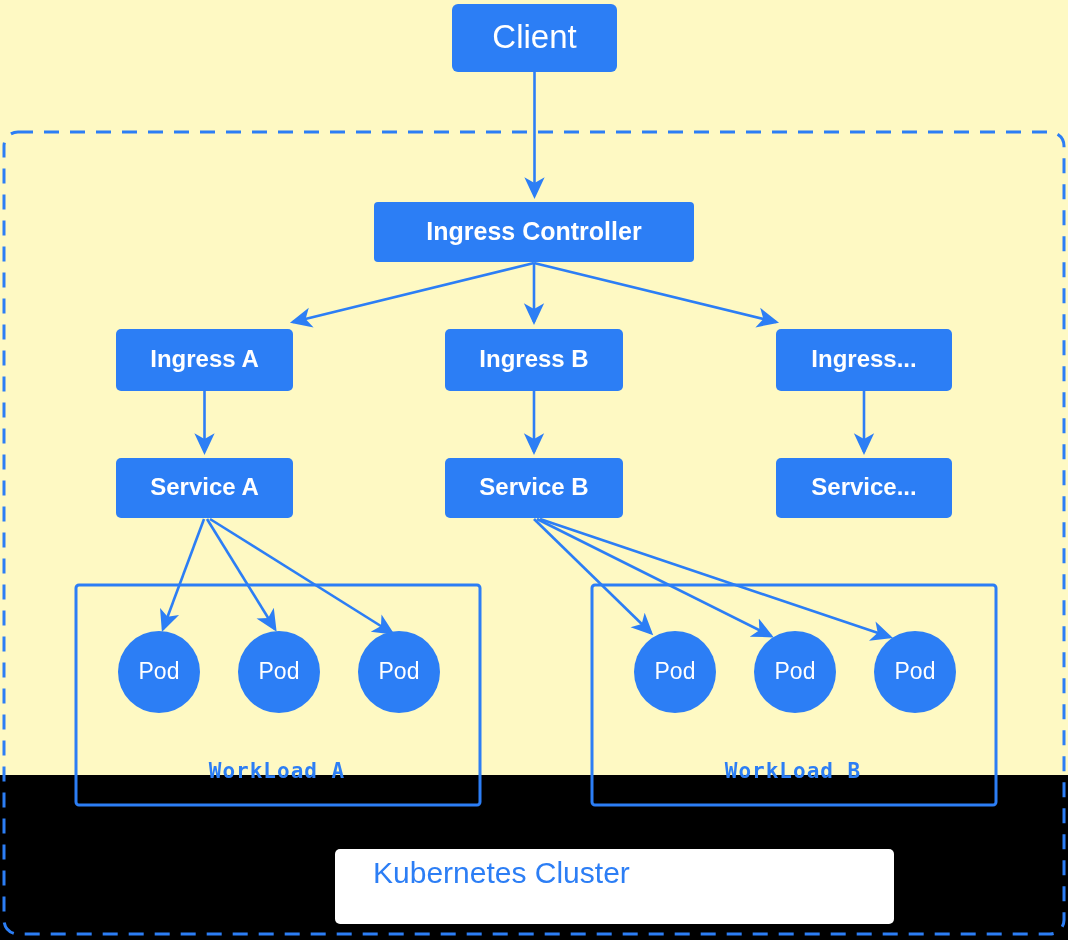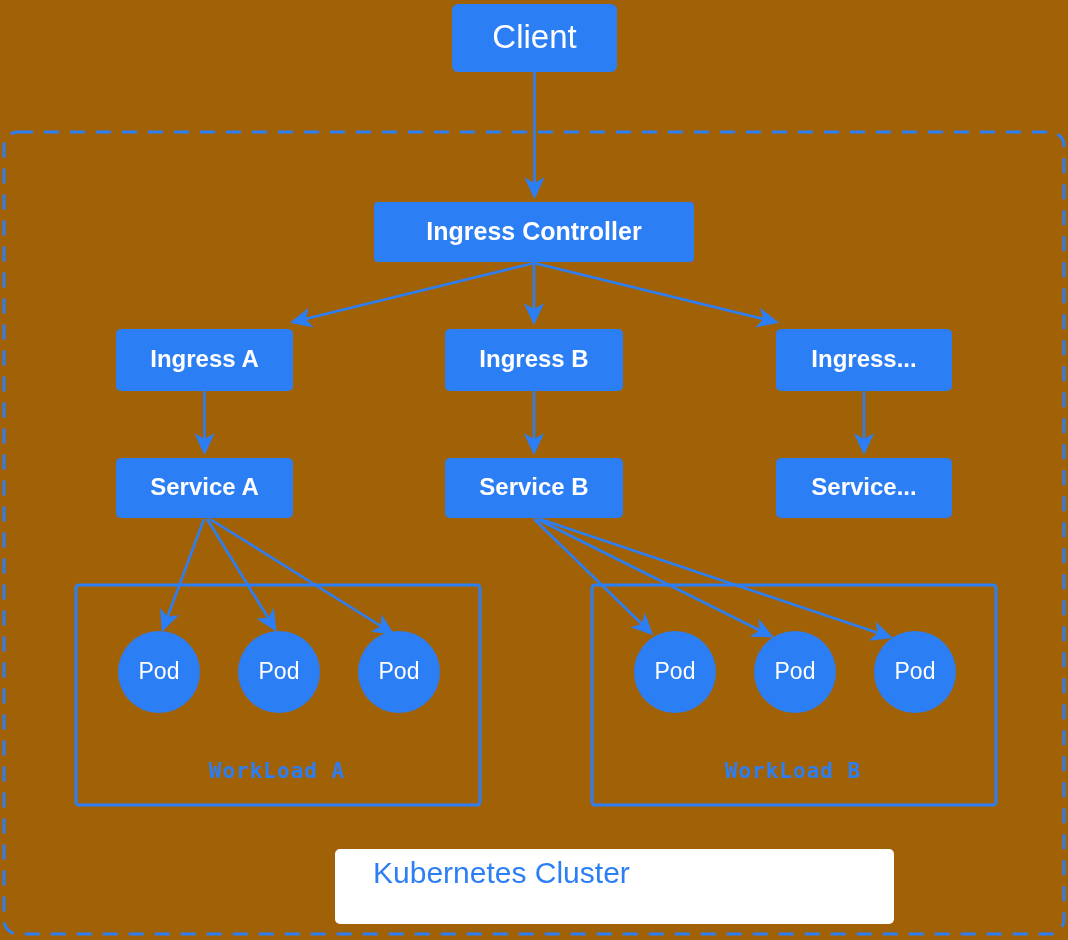--- a/index.html
+++ b/index.html
@@ -9,22 +9,22 @@
   }
   body {
     width: 1068px;
     height: 940px;
     overflow: hidden;
     font-family: "Liberation Sans", sans-serif;
   }
   #stage {
     position: relative;
     width: 1068px;
-    height: 940px;
-    background: #a16207;
+    height: 775px;
+    background: #fef9c3;
   }
   svg#diagram {
     position: absolute;
     left: 0;
     top: 0;
     width: 1068px;
     height: 940px;
     display: block;
   }
   .node-label {

